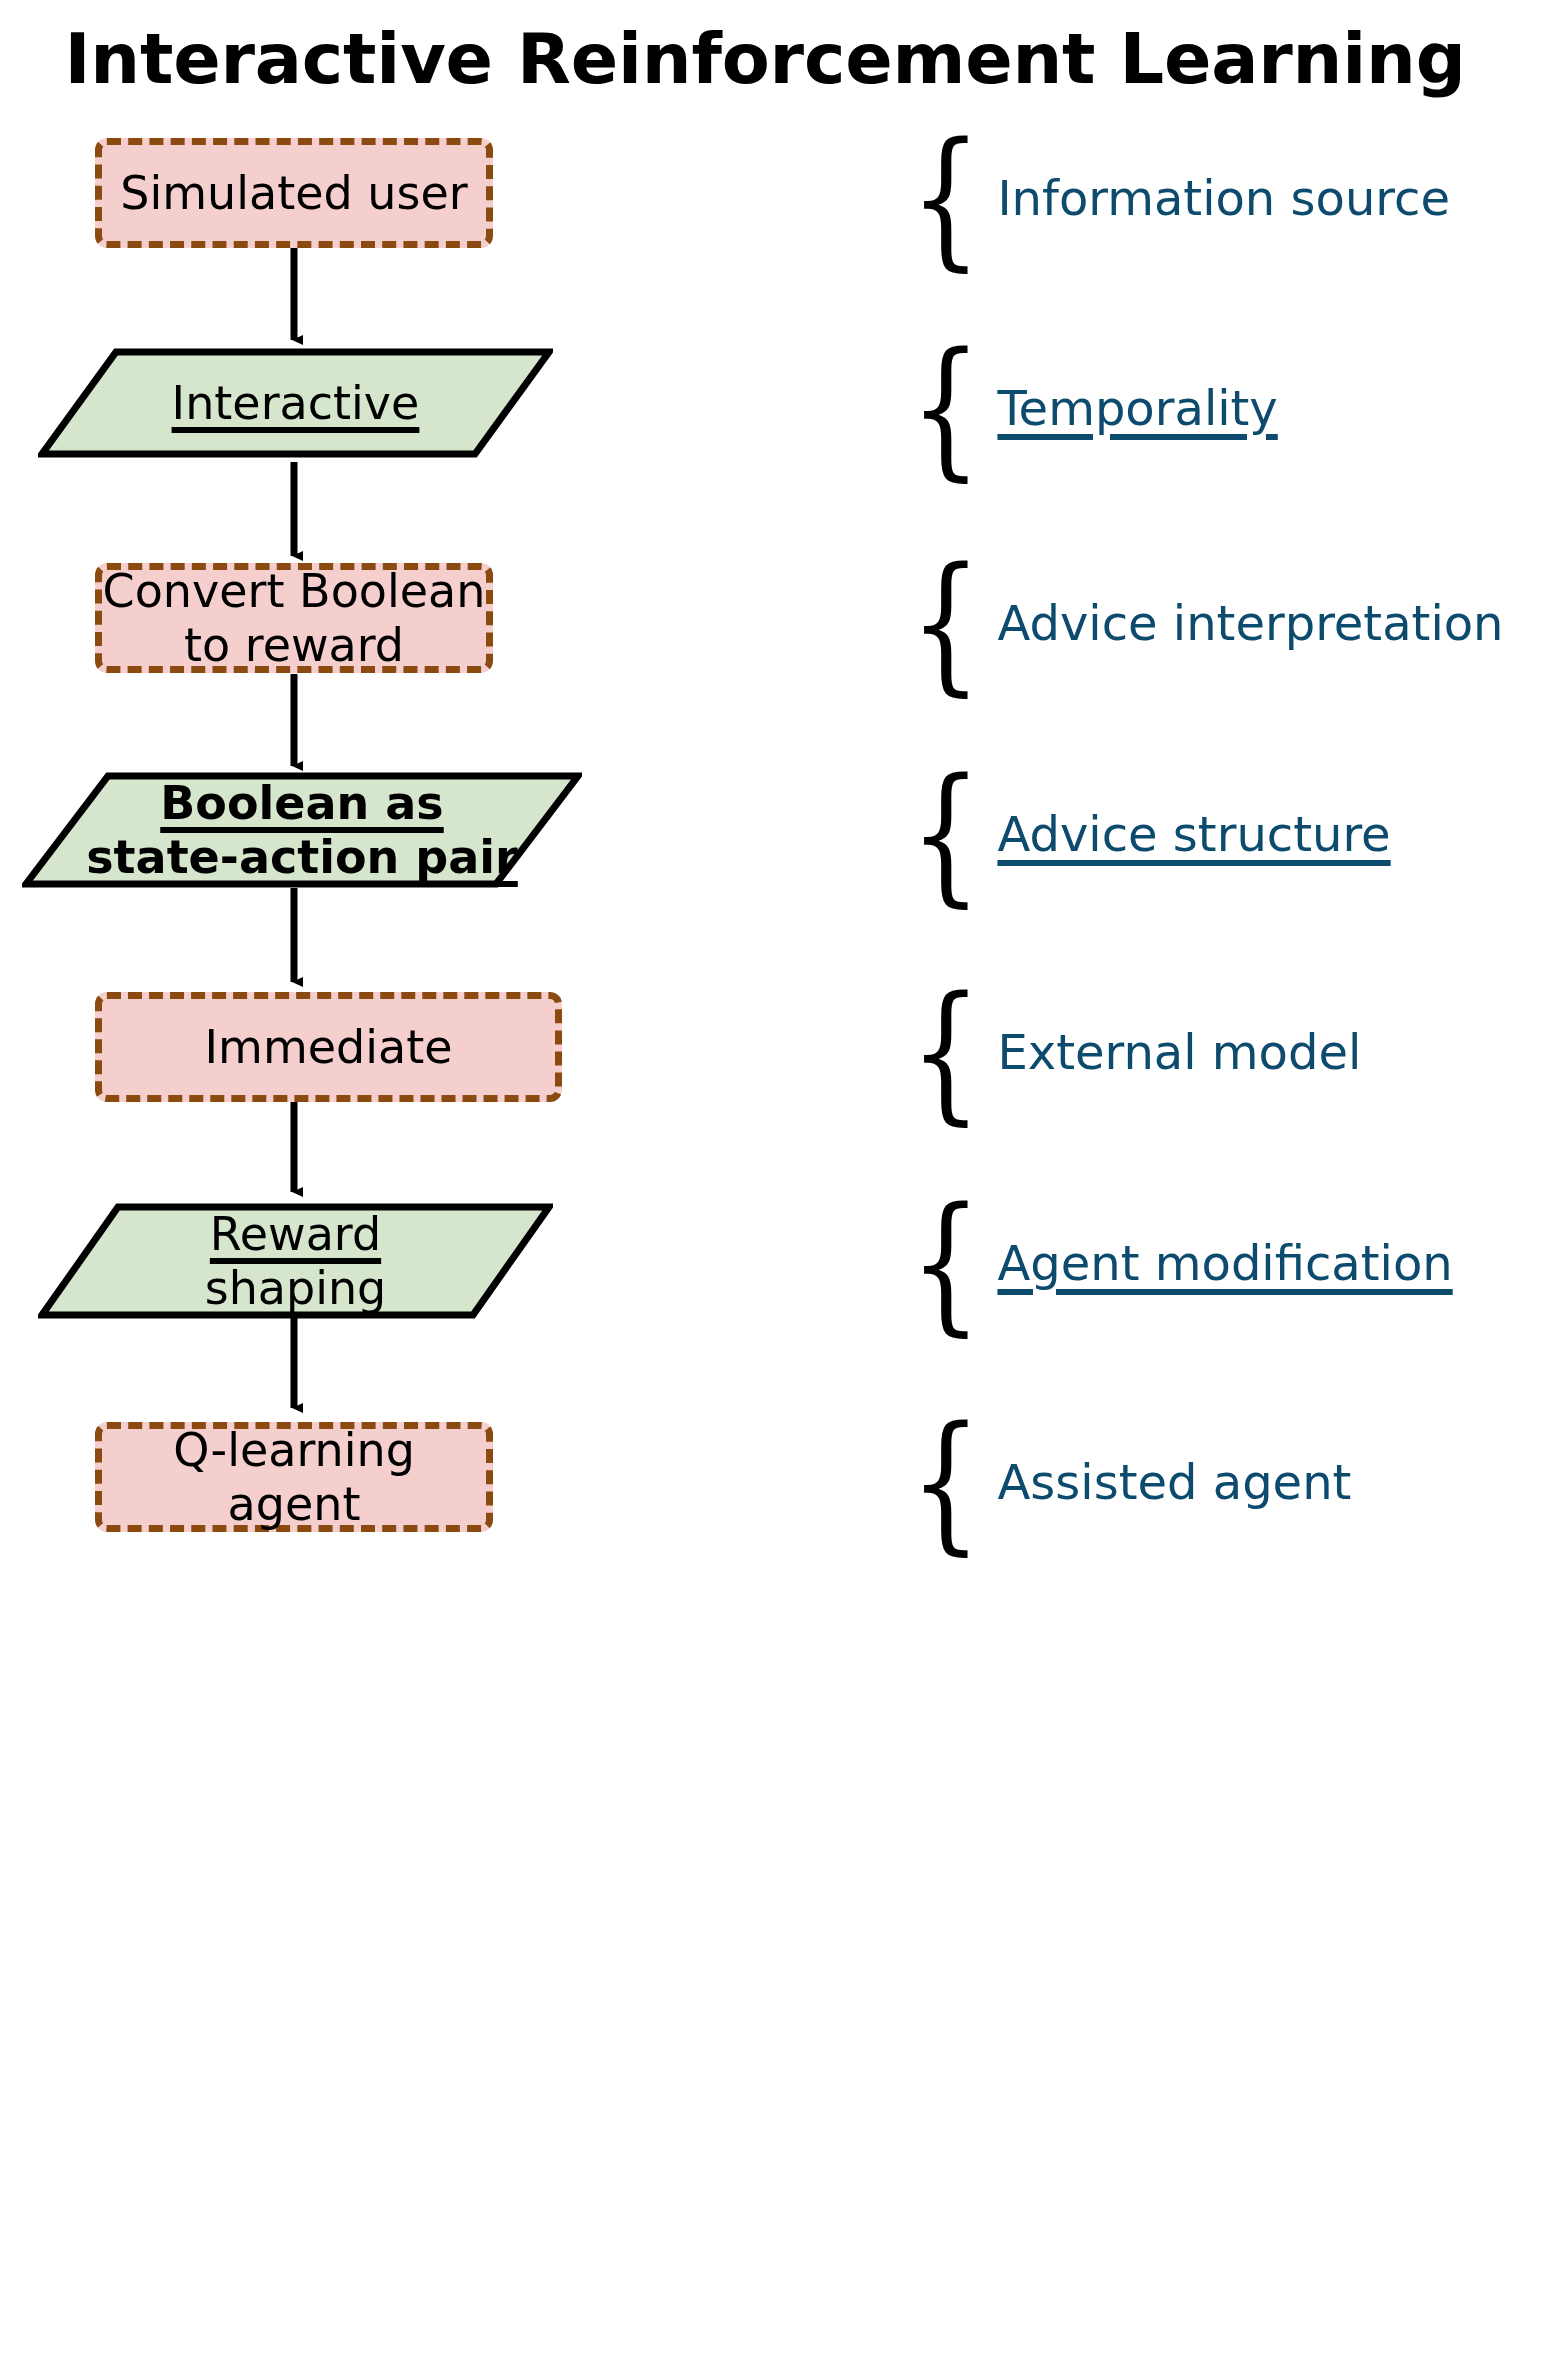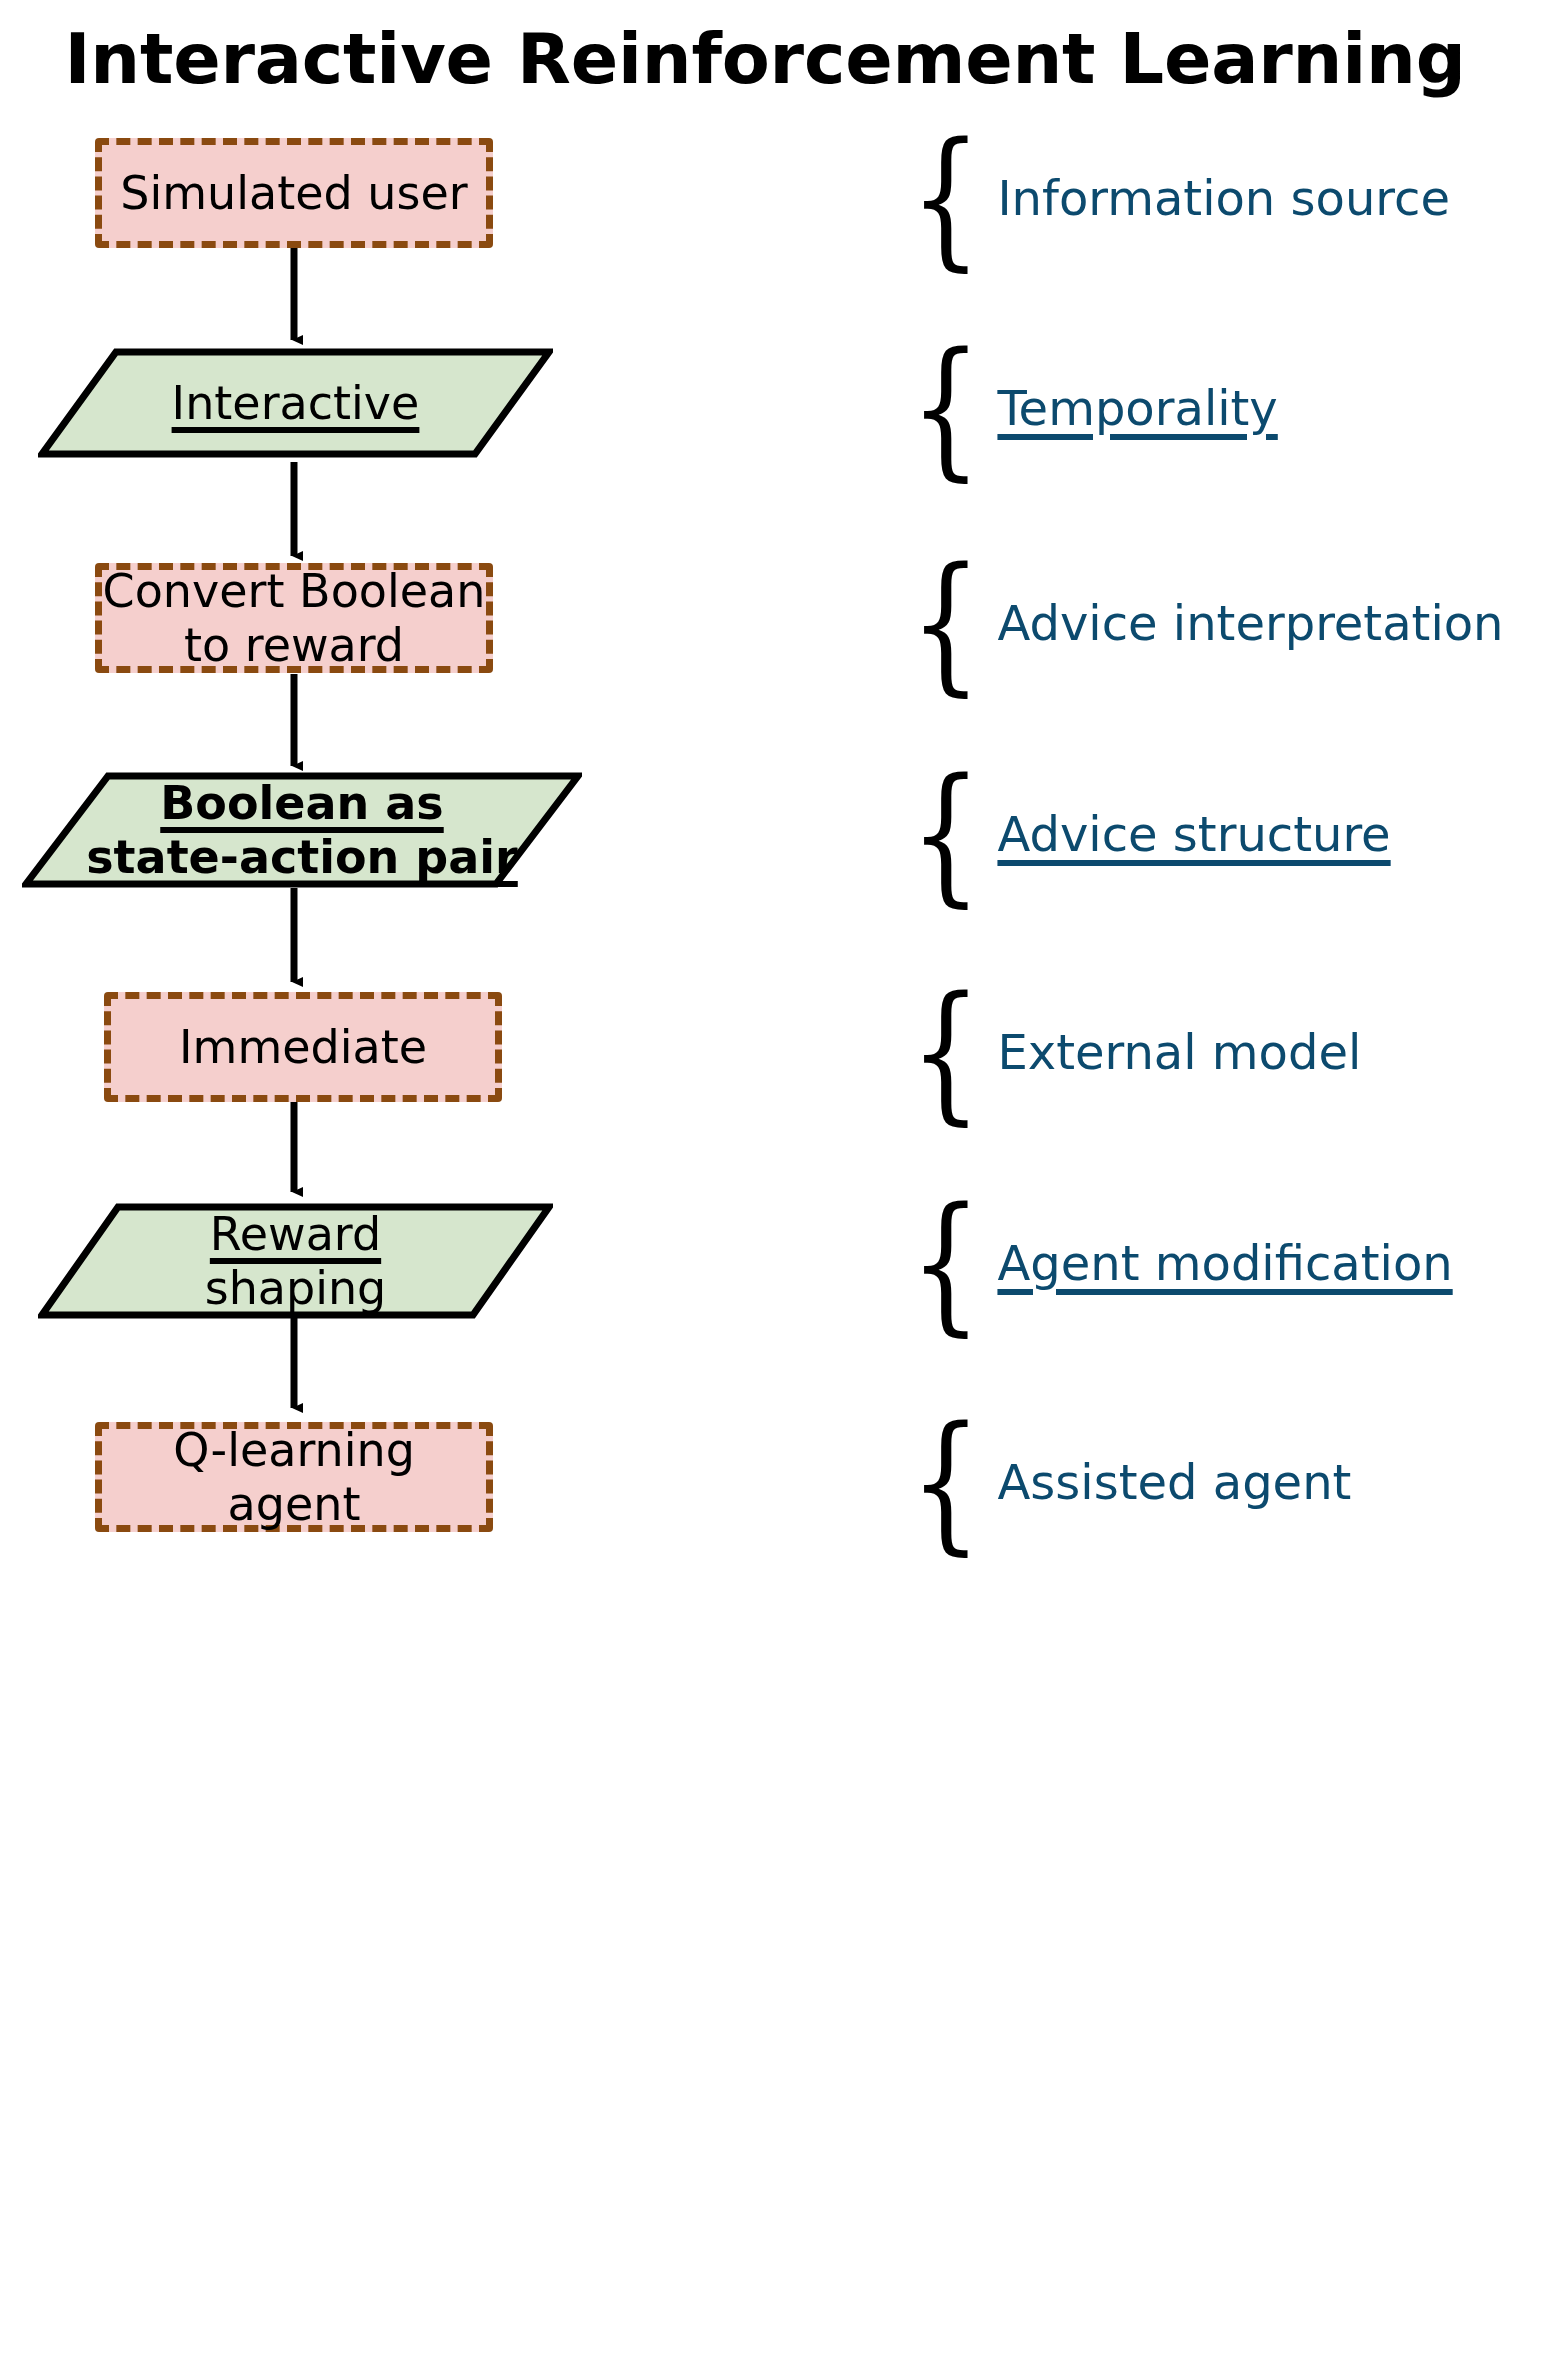--- a/index.html
+++ b/index.html
@@ -44,21 +44,21 @@
     justify-content: center;
     text-align: center;
     color: #000000;
     font-size: 46px;
     line-height: 1.18;
   }
 
   .node.box {
     background: #f5cfcd;
     border: 7px dashed #8a4a10;
-    border-radius: 4px;
+    border-radius: 12px;
   }
 
   .node.para {
     background: transparent;
     border: none;
   }
   .node.para .para-shape {
     position: absolute;
     left: 0; top: 0;
     width: 100%;
@@ -154,21 +154,21 @@
   </div>
 
   <div class="node para" style="left:22px; top:772px; width:560px; height:116px; white-space:pre-line;font-weight:bold;">
     <svg class="para-shape" viewBox="0 0 560 116" preserveAspectRatio="none">
       <polygon points="86,4 556,4 474,112 4,112" fill="#d6e6cd" stroke="#000000" stroke-width="7"></polygon>
     </svg>
     <span class="para-label">Boolean as
 state-action pair</span>
   </div>
 
-  <div class="node box" style="left:104px; top:992px; width:398px; height:110px;">
+  <div class="node box" style="left:95px; top:992px; width:467px; height:110px;">
     <span class="lbl">Immediate</span>
   </div>
 
   <div class="node para" style="left:38px; top:1203px; width:515px; height:116px; white-space:pre-line;">
     <svg class="para-shape" viewBox="0 0 515 116" preserveAspectRatio="none">
       <polygon points="80,4 511,4 435,112 4,112" fill="#d6e6cd" stroke="#000000" stroke-width="7"></polygon>
     </svg>
     <span class="para-label">Reward
 shaping</span>
   </div>

